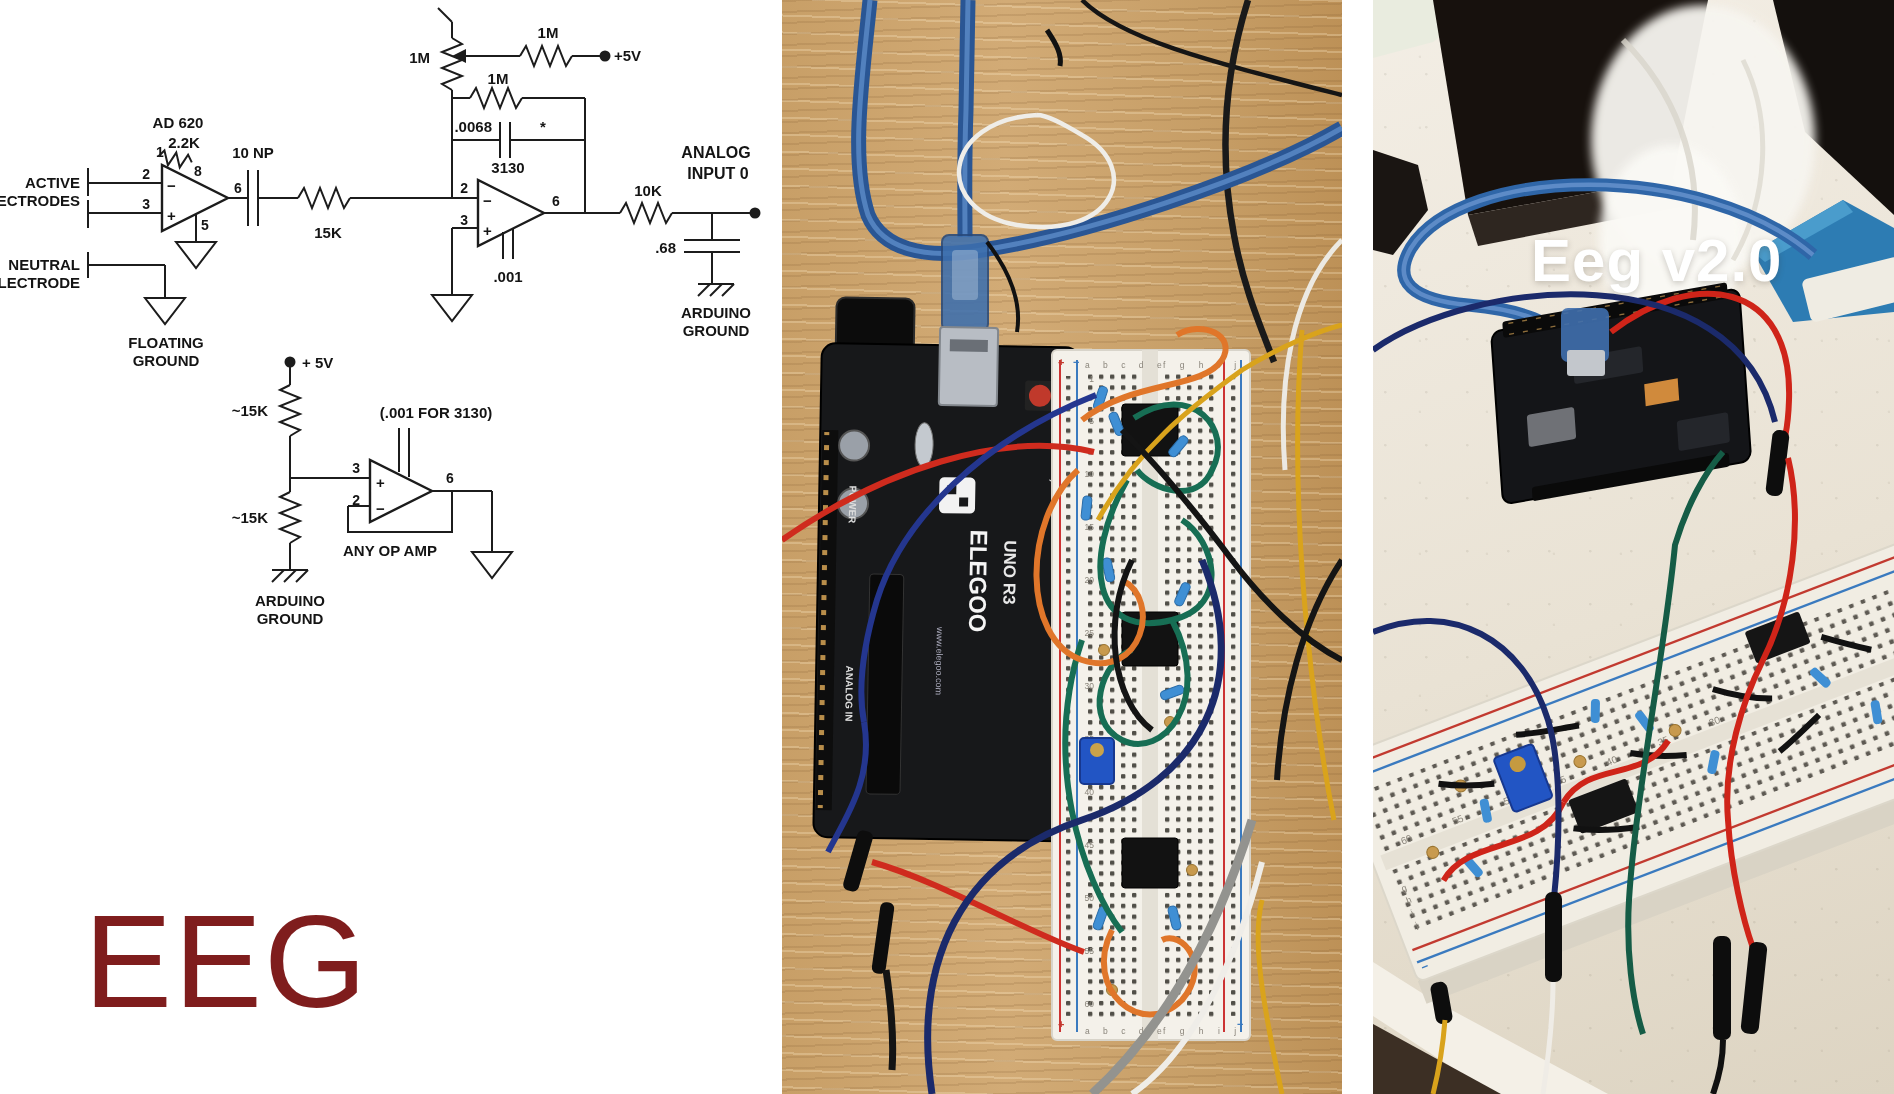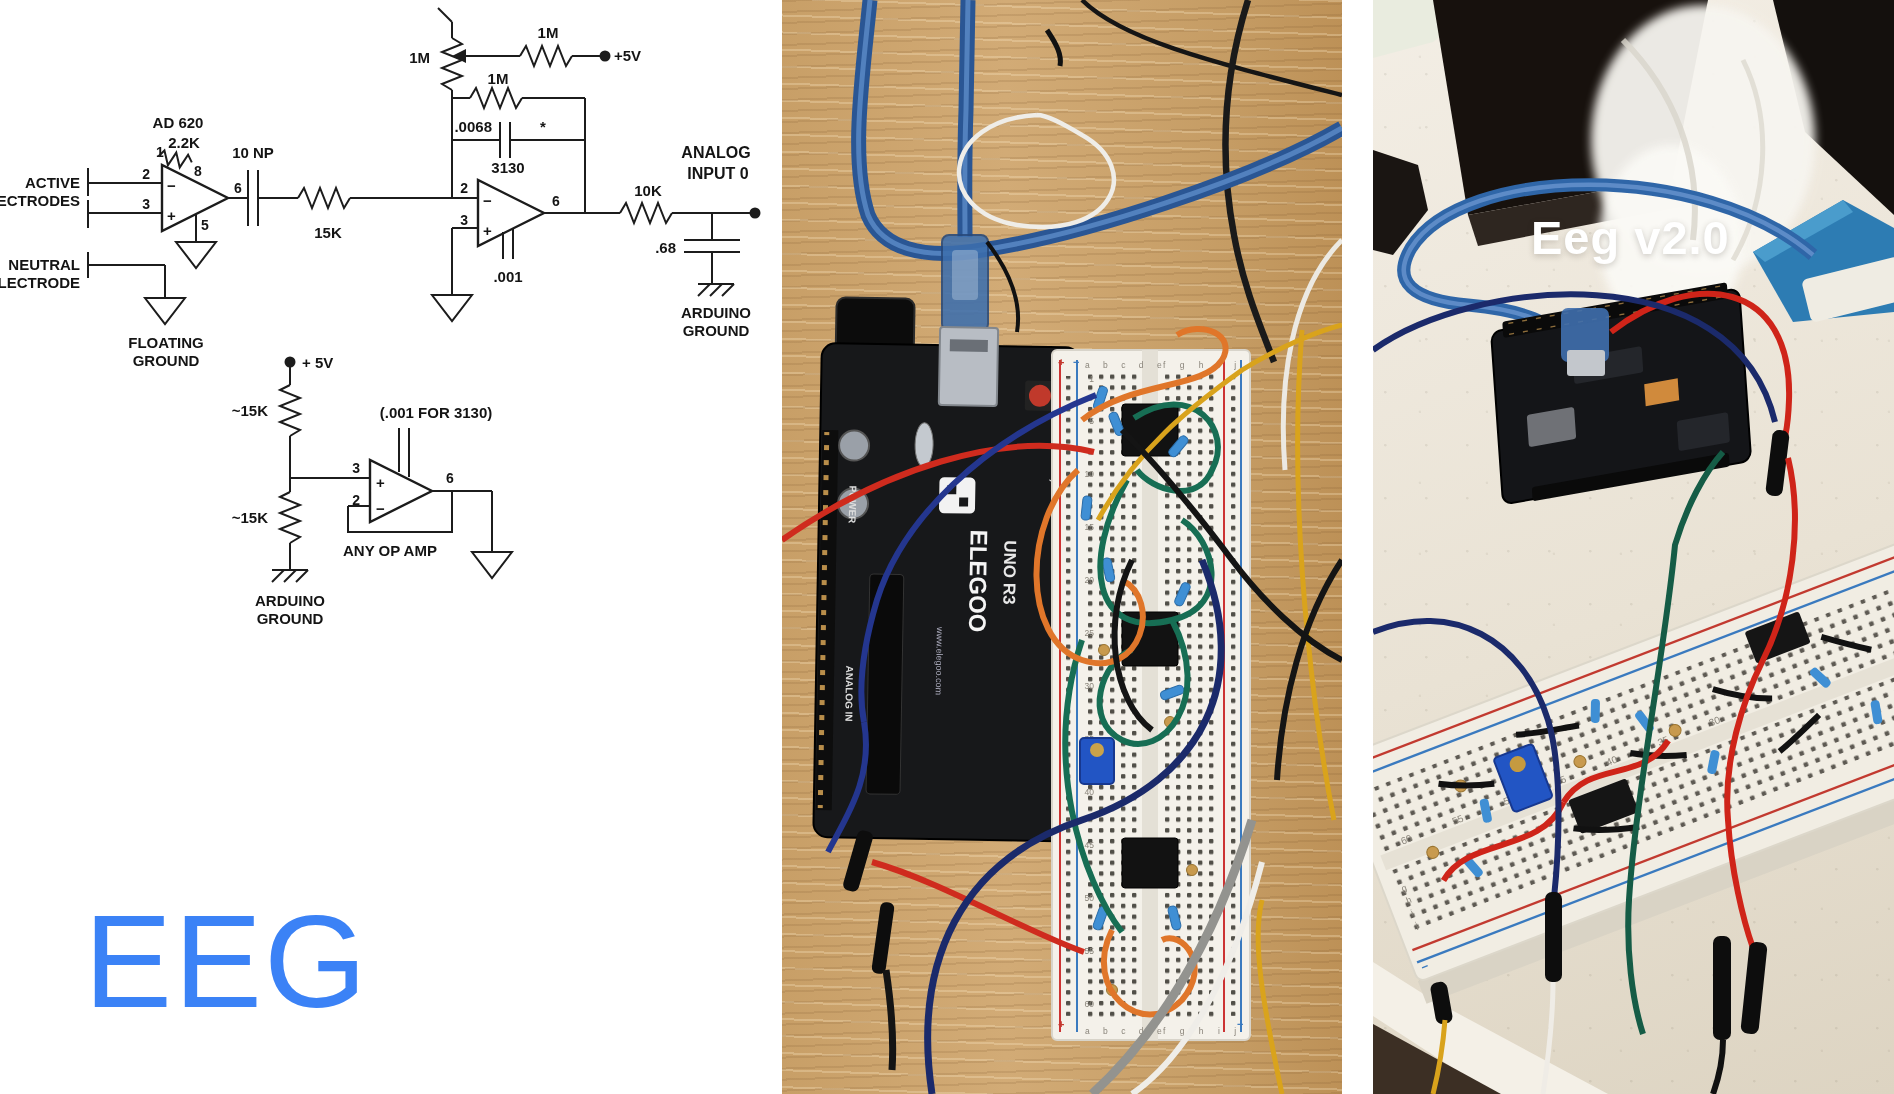--- a/index.html
+++ b/index.html
@@ -10,36 +10,36 @@
   .panel-schematic{left:0;width:782px;background:#ffffff;}
   .sch{position:absolute;left:0;top:0;}
   .sch line,.sch polyline,.sch path{stroke:#1c1c1c;stroke-width:2;fill:none;}
   .sch polygon.open{fill:#ffffff;stroke:#1c1c1c;stroke-width:2;}
   .sch polygon.tri{fill:#ffffff;stroke:#1c1c1c;stroke-width:2.4;}
   .sch text{font-family:"Liberation Sans",sans-serif;font-weight:bold;fill:#141414;font-size:15px;}
   .sch text.pin{font-size:14px;}
   .sch text.big{font-size:16px;}
   .sch text.sign{font-size:15px;}
   .eeg-title{position:absolute;left:84px;top:893px;font-size:132px;line-height:1.05;
-             font-weight:400;color:#3b82f6;letter-spacing:2px;}
+             font-weight:400;color:#7f1d1d;letter-spacing:2px;}
   
   .panel-photo-mid{left:782px;width:560px;
     background:
       repeating-linear-gradient(178deg, rgba(124,86,44,0.16) 0 2px, rgba(0,0,0,0) 2px 11px),
       repeating-linear-gradient(182deg, rgba(255,238,205,0.28) 0 2px, rgba(0,0,0,0) 2px 17px),
       linear-gradient(90deg,#c89f67,#d2ab76 40%,#c59c64 80%,#bd9157);}
   
   .panel-photo-right{left:1373px;width:521px;
     background:
       radial-gradient(circle at 30% 40%, rgba(90,80,60,0.10) 1px, rgba(0,0,0,0) 1.6px),
       radial-gradient(circle at 70% 80%, rgba(90,80,60,0.08) 1px, rgba(0,0,0,0) 1.6px),
       linear-gradient(160deg,#f3eee5,#e9e2d4 55%,#ddd4c2);
     background-size:41px 53px,67px 71px,100% 100%;}
-  .caption-v2{position:absolute;left:158px;top:210px;color:#ffffff;font-weight:bold;
-              font-size:47px;letter-spacing:1px;text-shadow:0 2px 6px rgba(60,50,40,0.25);}
+  .caption-v2{position:absolute;left:158px;top:226px;color:#ffffff;font-weight:bold;
+              font-size:60px;letter-spacing:1px;text-shadow:0 2px 6px rgba(60,50,40,0.25);}
   .gap{position:absolute;left:1342px;top:0;width:31px;height:1094px;background:#ffffff;}
   svg{position:absolute;left:0;top:0;display:block;}
 </style>
 </head>
 <body>
 
 <div class="canvas">
 
   <section class="panel panel-schematic">
     <svg class="sch" width="782" height="680" viewBox="0 0 782 680">

